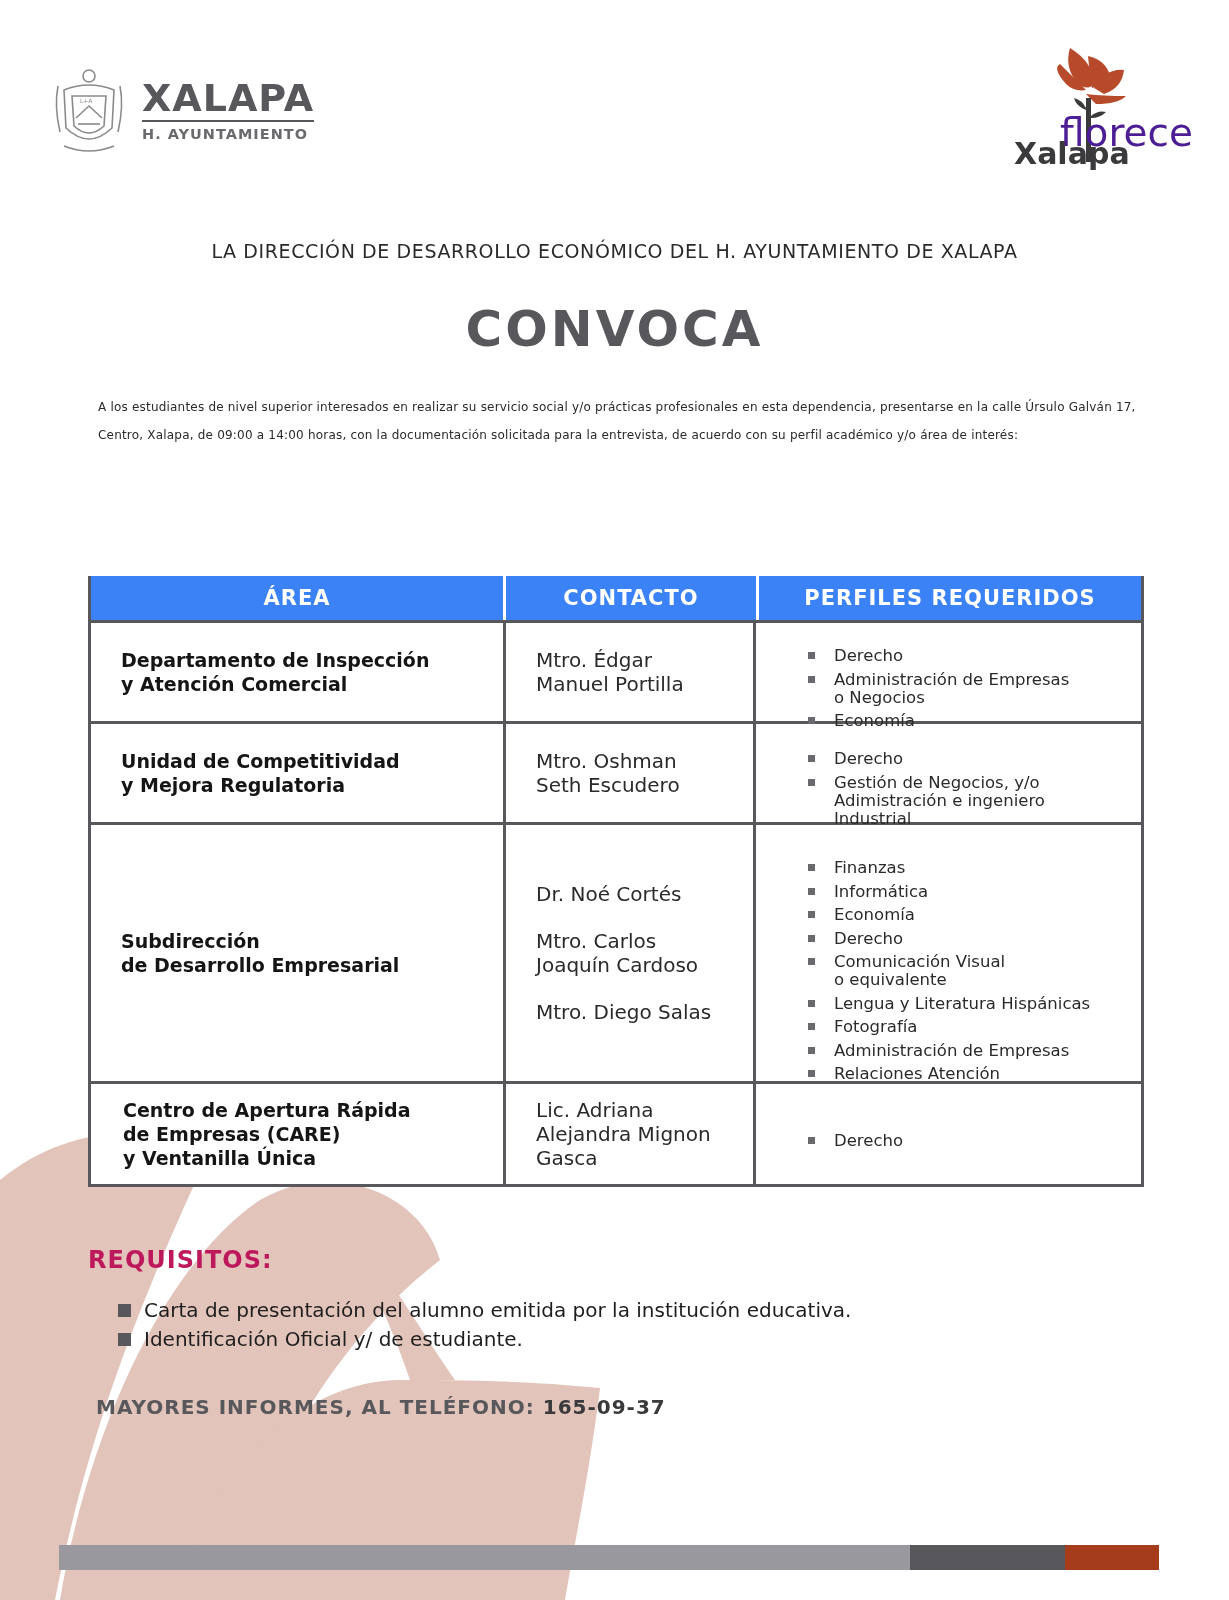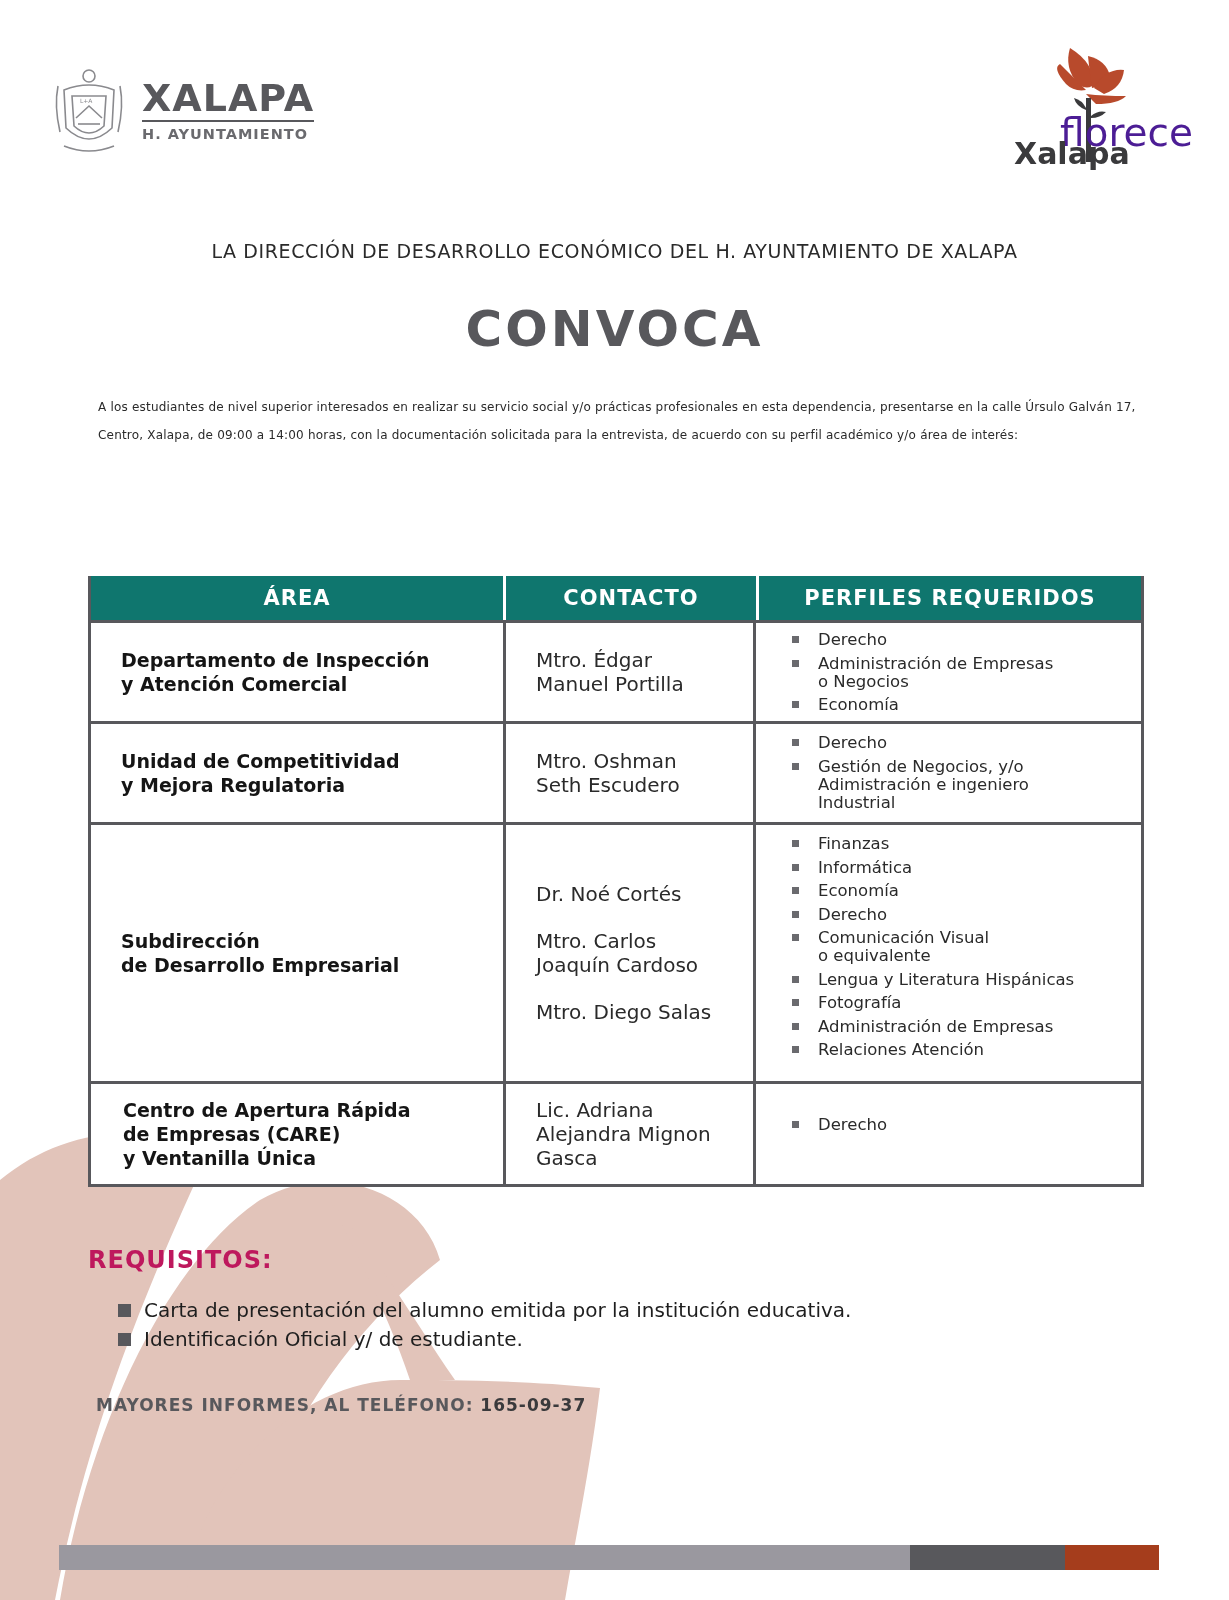--- a/index.html
+++ b/index.html
@@ -20,43 +20,43 @@
     .logo-right { left: 1030px; top: 38px; width: 170px; height: 140px; }
     .florece { position: absolute; left: 30px; top: 72px; font-family: "DejaVu Sans", sans-serif; font-size: 39px; color: #4c1d95; letter-spacing: 0px; }
     .xalapa-r { position: absolute; left: -16px; top: 98px; font-family: "DejaVu Sans", sans-serif; font-weight: bold; font-size: 30px; color: #3a3a3c; }
 
     .direccion { left: 0; width: 1229px; top: 240px; text-align: center; font-family: "DejaVu Sans", sans-serif; font-size: 19px; color: #2a2a2a; letter-spacing: 0.6px; }
     .convoca { left: 0; width: 1229px; top: 300px; text-align: center; font-family: "DejaVu Sans", sans-serif; font-weight: bold; font-size: 50px; color: #58585c; letter-spacing: 3px; }
     .intro { left: 98px; top: 394px; width: 1040px; font-family: "DejaVu Sans", sans-serif; font-size: 12px; line-height: 27.5px; color: #2a2a2a; letter-spacing: 0.2px; }
 
     
     .table { left: 88px; top: 576px; width: 1050px; border: 3px solid #58585c; border-top: none; background: #fff; }
-    .thead { display: flex; background: #0f766e; height: 44px; }
+    .thead { display: flex; background: #3b82f6; height: 44px; }
     .th { color: #fff; font-family: "DejaVu Sans", sans-serif; font-weight: bold; font-size: 21px; letter-spacing: 1px; display: flex; align-items: center; justify-content: center; }
     .th + .th { border-left: 3px solid #fff; }
     .c1 { width: 412px; }
     .c2 { width: 250px; }
     .c3 { width: 382px; }
     .row { display: flex; border-top: 3px solid #58585c; }
     .cell { box-sizing: border-box; }
     .cell + .cell { border-left: 3px solid #58585c; }
     .area { font-family: "DejaVu Sans", sans-serif; font-weight: bold; font-size: 19px; line-height: 24px; color: #151515; padding-left: 30px; display: flex; align-items: center; }
     .contact { font-family: "DejaVu Sans", sans-serif; font-size: 20px; line-height: 24px; color: #2a2a2a; padding-left: 30px; display: flex; flex-direction: column; justify-content: center; }
     .contact .gap { height: 23px; }
     .perfiles { font-family: "DejaVu Sans", sans-serif; font-size: 16.5px; line-height: 18px; color: #2a2a2a; padding-left: 36px; padding-top: 8px; }
-    .perfiles ul { list-style: none; margin: 0; padding: 0; }
+    .perfiles ul { list-style: none; margin: 16px; padding: 0; }
     .perfiles li { position: relative; padding-left: 26px; margin-bottom: 5.5px; }
     .perfiles li::before { content: ""; position: absolute; left: 0; top: 5px; width: 7px; height: 7px; background: #6a6a6e; }
 
     .req-title { left: 88px; top: 1246px; font-family: "DejaVu Sans", sans-serif; font-weight: bold; font-size: 24px; color: #be185d; letter-spacing: 1px; }
     .req-list { left: 118px; top: 1296px; font-family: "DejaVu Sans", sans-serif; font-size: 20px; line-height: 29px; color: #1e1e1e; }
     .req-item { position: relative; padding-left: 26px; }
     .req-item::before { content: ""; position: absolute; left: 0; top: 8px; width: 13px; height: 13px; background: #58585c; }
 
-    .mayores { left: 96px; top: 1395px; font-family: "DejaVu Sans", sans-serif; font-weight: bold; font-size: 17px; color: #58585c; letter-spacing: 1px; }
+    .mayores { left: 96px; top: 1395px; font-family: "DejaVu Sans", sans-serif; font-weight: bold; font-size: 20px; color: #58585c; letter-spacing: 1px; }
     .mayores .tel { color: #3a3a3c; }
 
     .bar { top: 1545px; height: 25px; }
   </style>
 </head>
 <body>
 
 <svg class="petals" viewBox="0 0 1229 1600">
   <path d="M0 1180 C 60 1130, 140 1120, 210 1150 C 150 1280, 90 1420, 55 1600 L 0 1600 Z" fill="#e2c4ba"></path>
   <path d="M60 1600 C 90 1420, 170 1260, 260 1200 C 330 1160, 420 1190, 440 1260 C 350 1330, 270 1440, 230 1600 Z" fill="#e2c4ba"></path>
@@ -153,21 +153,21 @@
 de Desarrollo Empresarial</span>
       </div>
     <div class="cell c2 contact">
       <span style="white-space:pre-line">Dr. Noé Cortés</span>
       <div class="gap"></div>
       <span style="white-space:pre-line">Mtro. Carlos
 Joaquín Cardoso</span>
       <div class="gap"></div>
       <span style="white-space:pre-line">Mtro. Diego Salas</span>
     </div>
-    <div class="cell c3 perfiles" style="padding-top:10px">
+    <div class="cell c3 perfiles" style="padding-top:18px">
       <ul>
         <li>Finanzas</li>
         <li>Informática</li>
         <li>Economía</li>
         <li>Derecho</li>
         <li style="white-space:pre-line">Comunicación Visual
 o equivalente</li>
         <li>Lengua y Literatura Hispánicas</li>
         <li>Fotografía</li>
         <li>Administración de Empresas</li>

